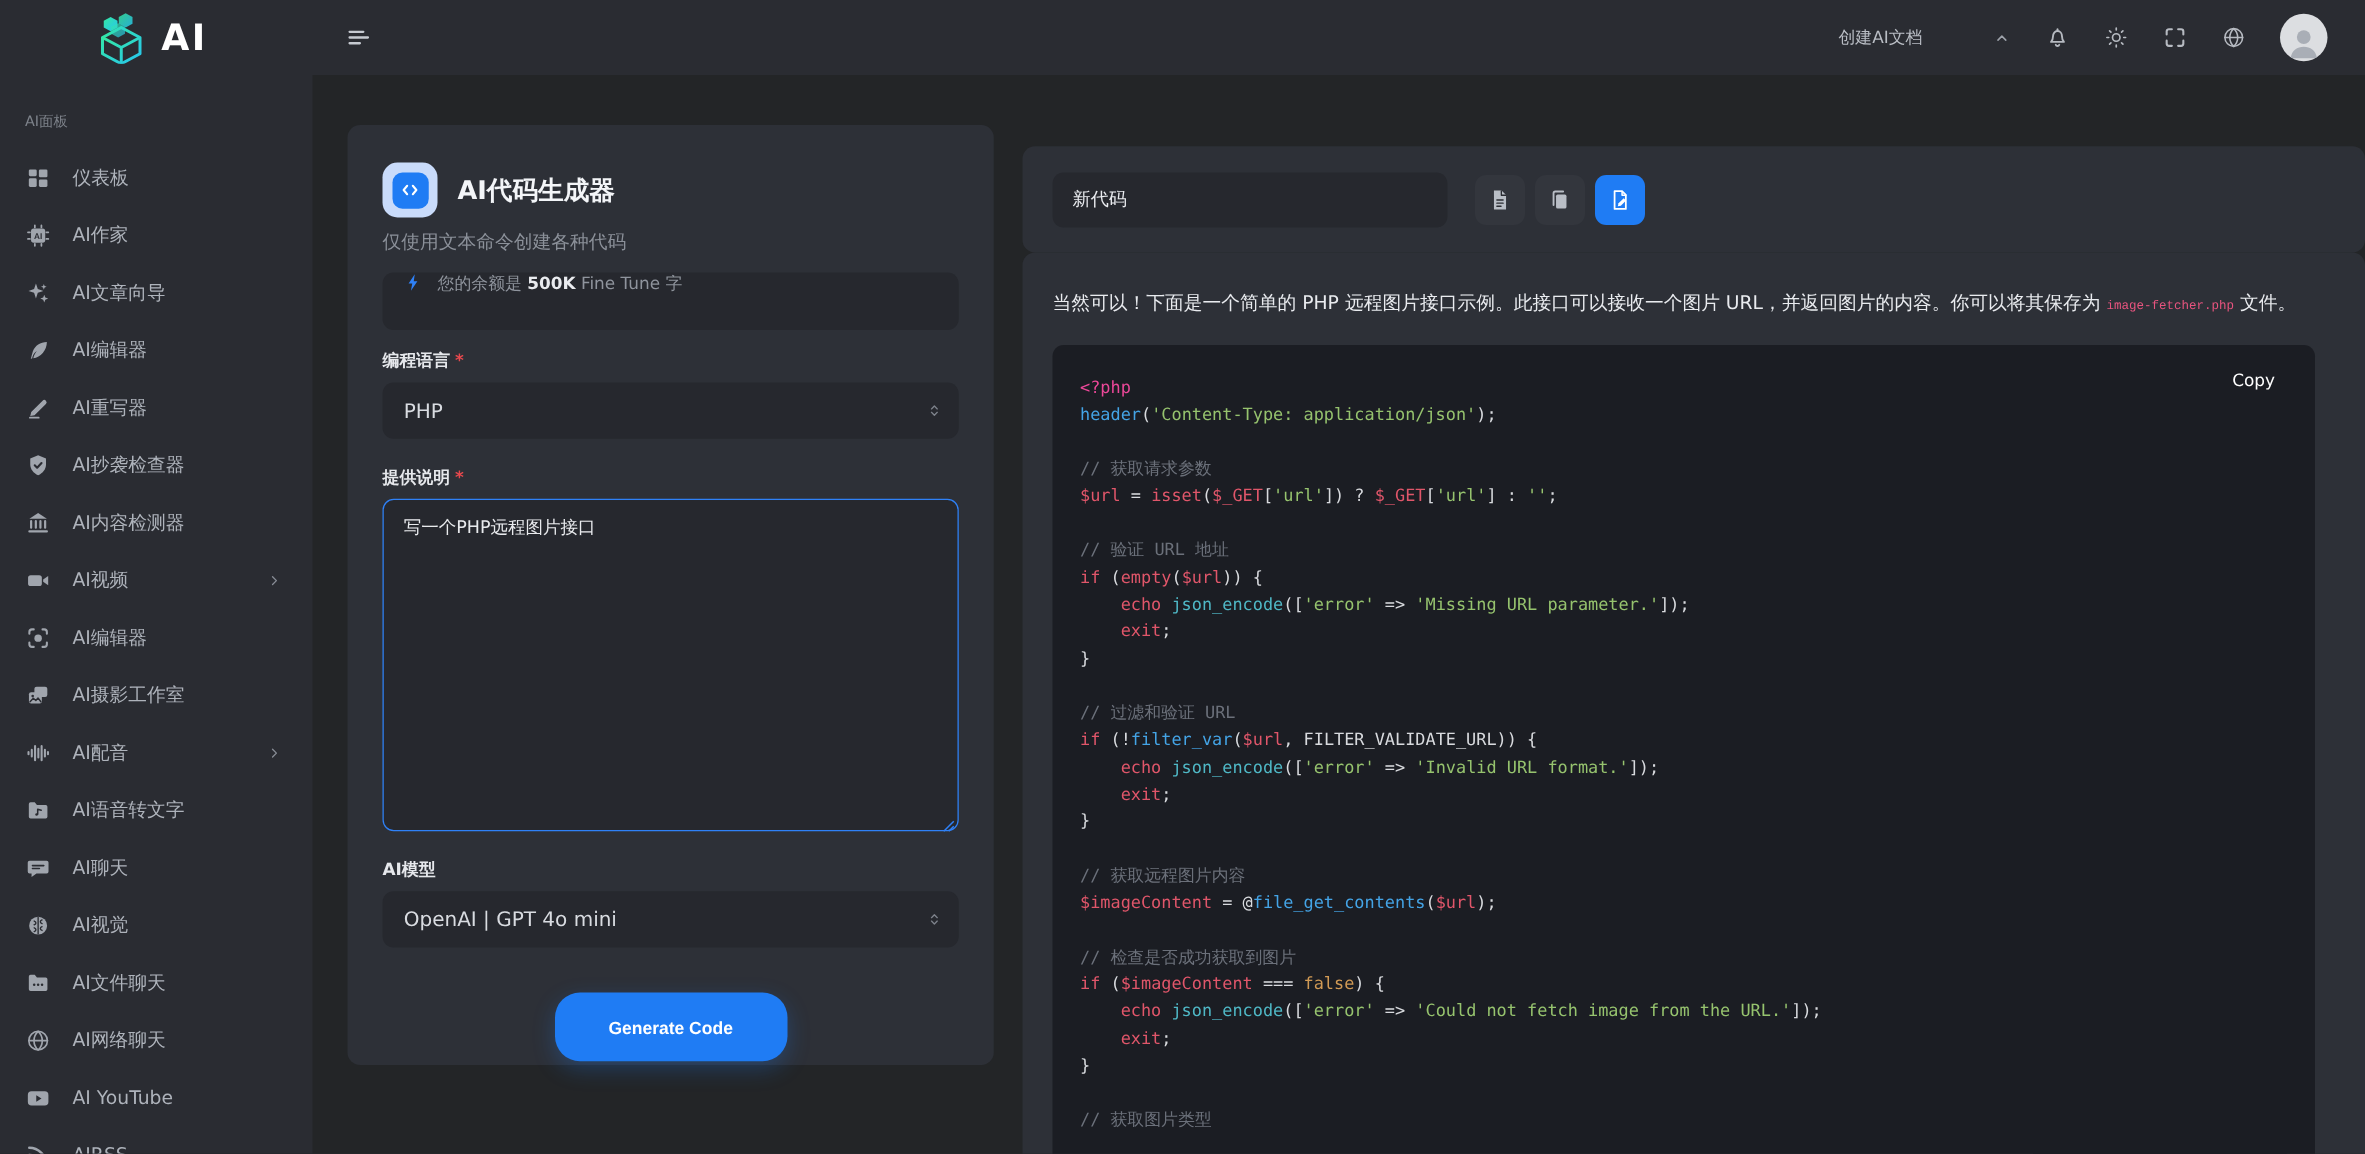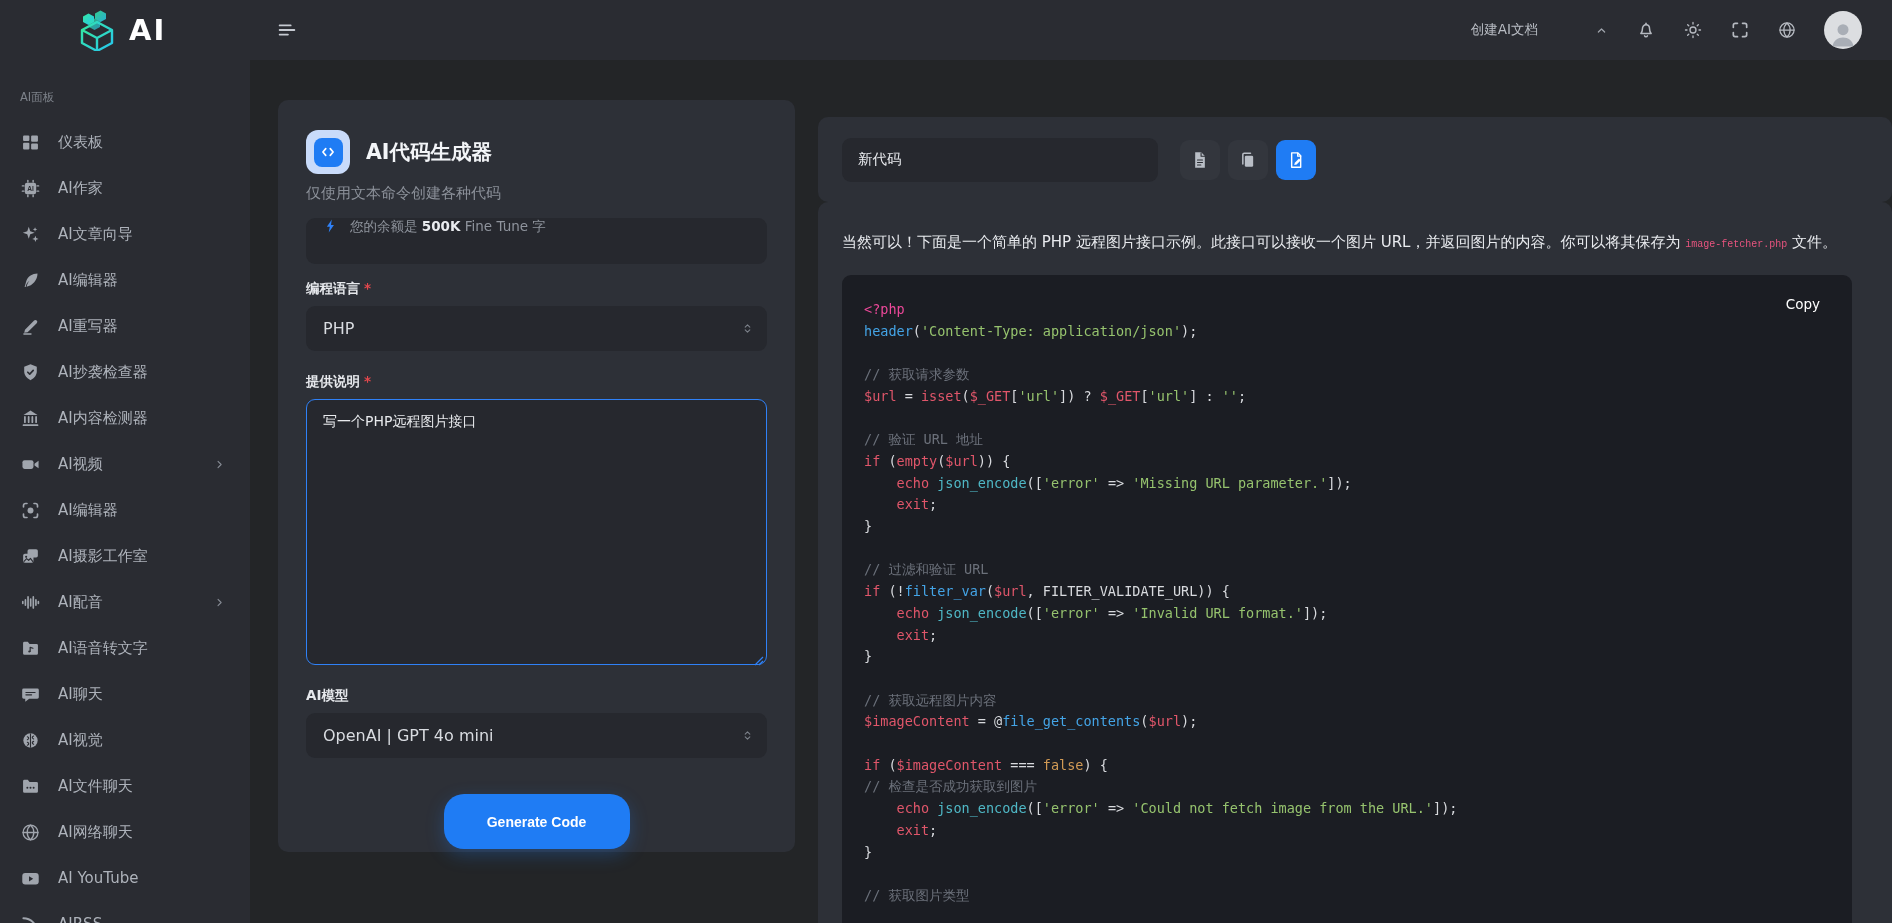--- a/index.html
+++ b/index.html
@@ -468,22 +468,22 @@
         <div class="cl">&nbsp;</div>
         <div class="cl"><span class="tk-cmt">// 过滤和验证 URL</span></div>
         <div class="cl"><span class="tk-kw">if</span><span class="tk-p"> (!</span><span class="tk-fn">filter_var</span><span class="tk-p">(</span><span class="tk-var">$url</span><span class="tk-p">, FILTER_VALIDATE_URL)) {</span></div>
         <div class="cl"><span class="tk-p">    </span><span class="tk-kw">echo</span><span class="tk-p"> </span><span class="tk-fn2">json_encode</span><span class="tk-p">([</span><span class="tk-str">'error'</span><span class="tk-p"> =&gt; </span><span class="tk-str">'Invalid URL format.'</span><span class="tk-p">]);</span></div>
         <div class="cl"><span class="tk-p">    </span><span class="tk-kw">exit</span><span class="tk-p">;</span></div>
         <div class="cl"><span class="tk-p">}</span></div>
         <div class="cl">&nbsp;</div>
         <div class="cl"><span class="tk-cmt">// 获取远程图片内容</span></div>
         <div class="cl"><span class="tk-var">$imageContent</span><span class="tk-p"> = @</span><span class="tk-fn">file_get_contents</span><span class="tk-p">(</span><span class="tk-var">$url</span><span class="tk-p">);</span></div>
         <div class="cl">&nbsp;</div>
+        <div class="cl"><span class="tk-cmt">// 检查是否成功获取到图片</span></div>
         <div class="cl"><span class="tk-kw">if</span><span class="tk-p"> (</span><span class="tk-var">$imageContent</span><span class="tk-p"> === </span><span class="tk-bool">false</span><span class="tk-p">) {</span></div>
-        <div class="cl"><span class="tk-cmt">// 检查是否成功获取到图片</span></div>
         <div class="cl"><span class="tk-p">    </span><span class="tk-kw">echo</span><span class="tk-p"> </span><span class="tk-fn2">json_encode</span><span class="tk-p">([</span><span class="tk-str">'error'</span><span class="tk-p"> =&gt; </span><span class="tk-str">'Could not fetch image from the URL.'</span><span class="tk-p">]);</span></div>
         <div class="cl"><span class="tk-p">    </span><span class="tk-kw">exit</span><span class="tk-p">;</span></div>
         <div class="cl"><span class="tk-p">}</span></div>
         <div class="cl">&nbsp;</div>
         <div class="cl"><span class="tk-cmt">// 获取图片类型</span></div>
       </div>
   </div>
 </div>
 
 </body></html>

